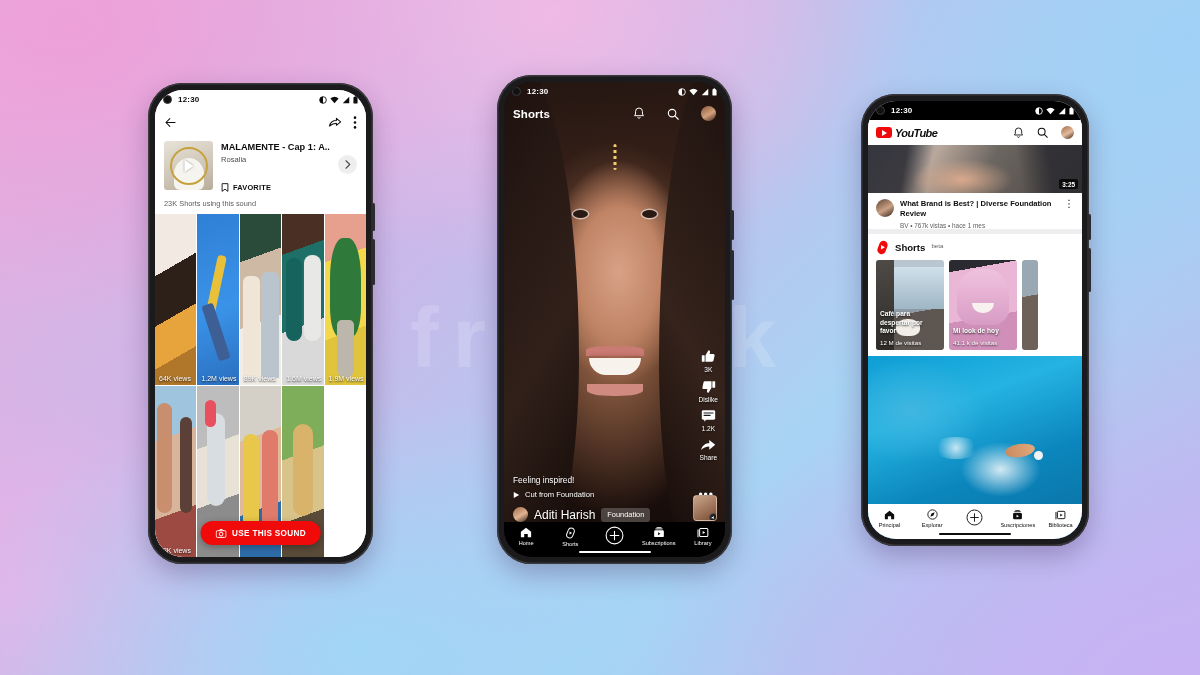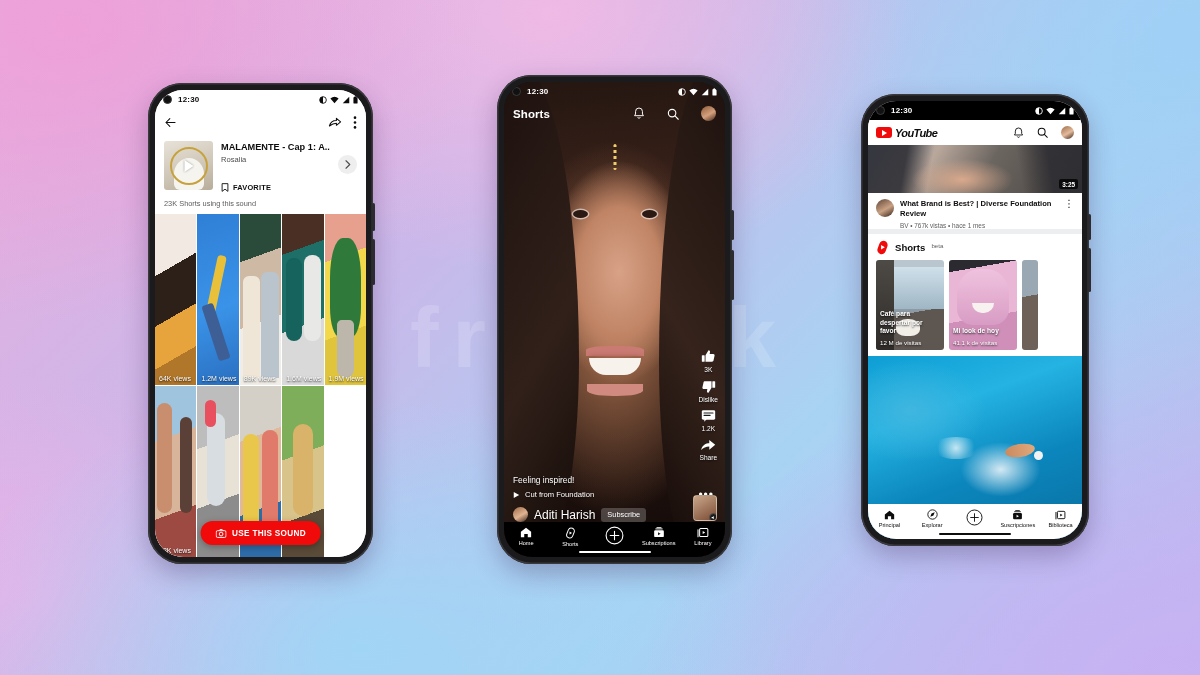--- a/index.html
+++ b/index.html
@@ -389,21 +389,21 @@
       <div class="p2-cap">Feeling inspired!</div>
       <div class="p2-cut">
         <svg width="7" height="8" viewBox="0 0 9 10">
             <path d="M1 1l7 4-7 4z" fill="#fff"></path>
           </svg>
         <span>Cut from Foundation</span>
       </div>
       <div class="p2-chan">
         <div class="ava"></div>
         <div class="nm">Aditi Harish</div>
-        <div class="sub">Subscribe</div>
+        <div class="sub">Foundation</div>
       </div>
     </div>
 
     <div class="p2-thumb">
       <div class="badge">
         <svg width="5" height="5" viewBox="0 0 8 8">
             <path d="M1 3h1.6L4.4 1.4v5.2L2.6 5H1z" fill="#fff"></path>
           </svg>
       </div>
     </div>

